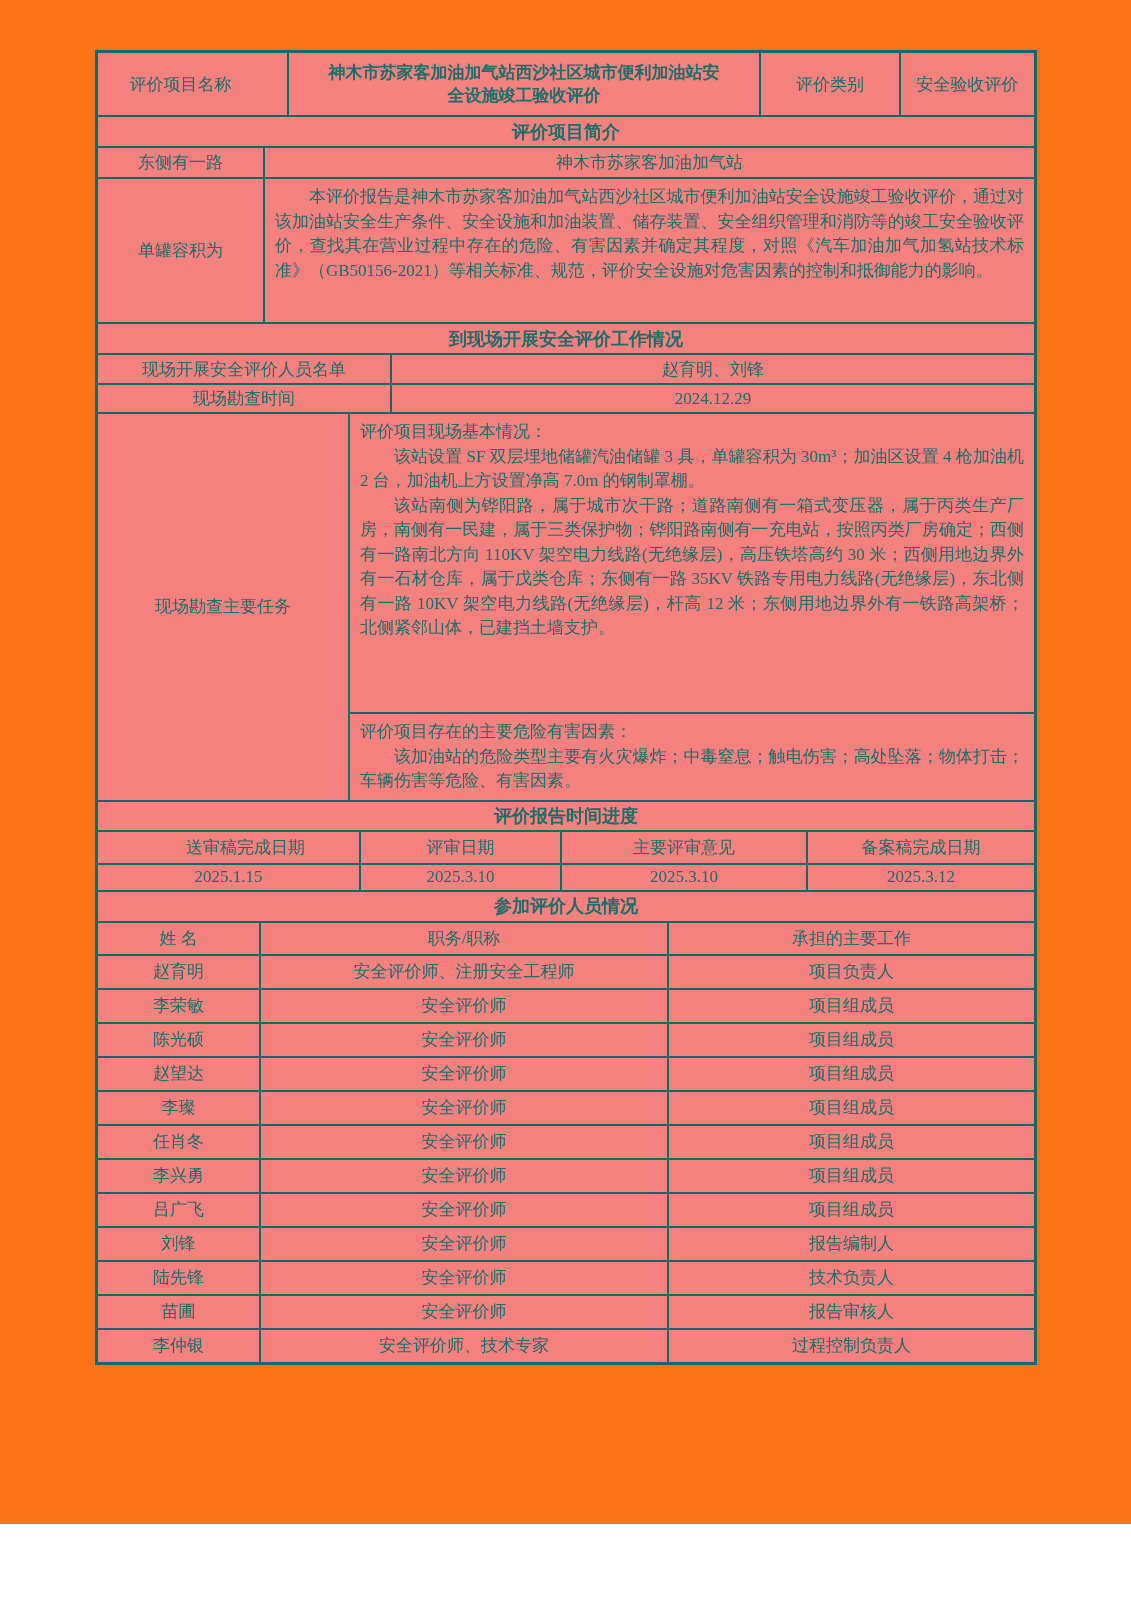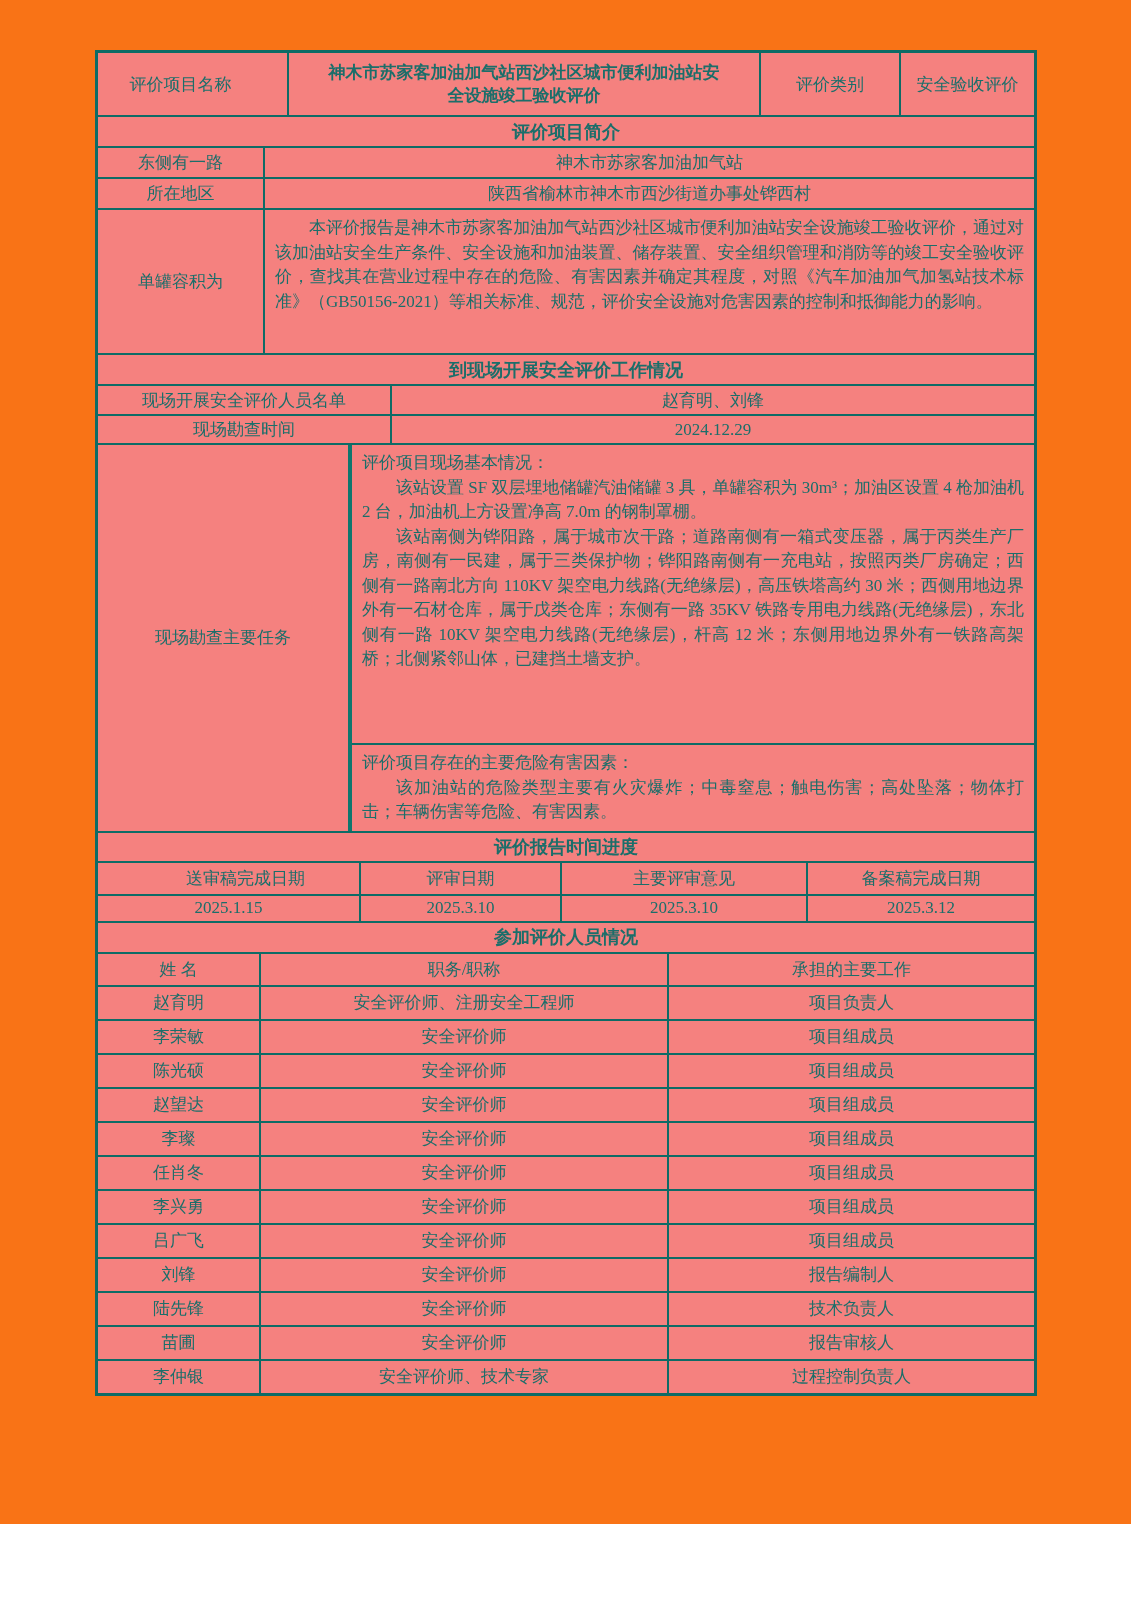--- a/index.html
+++ b/index.html
@@ -54,24 +54,20 @@
 
     <div class="row" style="min-height:31px;">
       <div class="cell nb grow section-head">评价项目简介</div>
     </div>
 
     <div class="row" style="min-height:31px;">
       <div class="cell nb" style="width:165px;">东侧有一路</div>
       <div class="cell grow">神木市苏家客加油加气站</div>
     </div>
 
-    <div class="row" style="min-height:31px;">
-      <div class="cell nb" style="width:165px;">所在地区</div>
-      <div class="cell grow">陕西省榆林市神木市西沙街道办事处铧西村</div>
-    </div>
 
     <div class="row" style="min-height:145px;">
       <div class="cell nb" style="width:165px;">单罐容积为</div>
       <div class="cell grow left-text">
         <p class="indent">本评价报告是神木市苏家客加油加气站西沙社区城市便利加油站安全设施竣工验收评价，通过对该加油站安全生产条件、安全设施和加油装置、储存装置、安全组织管理和消防等的竣工安全验收评价，查找其在营业过程中存在的危险、有害因素并确定其程度，对照《汽车加油加气加氢站技术标准》（GB50156-2021）等相关标准、规范，评价安全设施对危害因素的控制和抵御能力的影响。</p>
       </div>
     </div>
 
     <div class="row" style="min-height:31px;">
       <div class="cell nb grow section-head">到现场开展安全评价工作情况</div>
@@ -82,21 +78,21 @@
       <div class="cell grow">赵育明、刘锋</div>
     </div>
 
     <div class="row" style="min-height:29px;">
       <div class="cell nb" style="width:292px;">现场勘查时间</div>
       <div class="cell grow">2024.12.29</div>
     </div>
 
     <div class="row">
       <div class="cell nb" style="width:250px;">现场勘查主要任务</div>
-      <div class="stack" style="border-left:4px solid #0f766e;">
+      <div class="stack" style="border-left:2px solid #0f766e;">
         <div class="subcell left-text" style="min-height:298px;">
           <p>评价项目现场基本情况：</p>
           <p class="indent">该站设置 SF 双层埋地储罐汽油储罐 3 具，单罐容积为 30m³；加油区设置 4 枪加油机 2 台，加油机上方设置净高 7.0m 的钢制罩棚。</p>
           <p class="indent">该站南侧为铧阳路，属于城市次干路；道路南侧有一箱式变压器，属于丙类生产厂房，南侧有一民建，属于三类保护物；铧阳路南侧有一充电站，按照丙类厂房确定；西侧有一路南北方向 110KV 架空电力线路(无绝缘层)，高压铁塔高约 30 米；西侧用地边界外有一石材仓库，属于戊类仓库；东侧有一路 35KV 铁路专用电力线路(无绝缘层)，东北侧有一路 10KV 架空电力线路(无绝缘层)，杆高 12 米；东侧用地边界外有一铁路高架桥；北侧紧邻山体，已建挡土墙支护。</p>
         </div>
         <div class="subcell left-text" style="min-height:83px;">
           <p>评价项目存在的主要危险有害因素：</p>
           <p class="indent">该加油站的危险类型主要有火灾爆炸；中毒窒息；触电伤害；高处坠落；物体打击；车辆伤害等危险、有害因素。</p>
         </div>
       </div>

